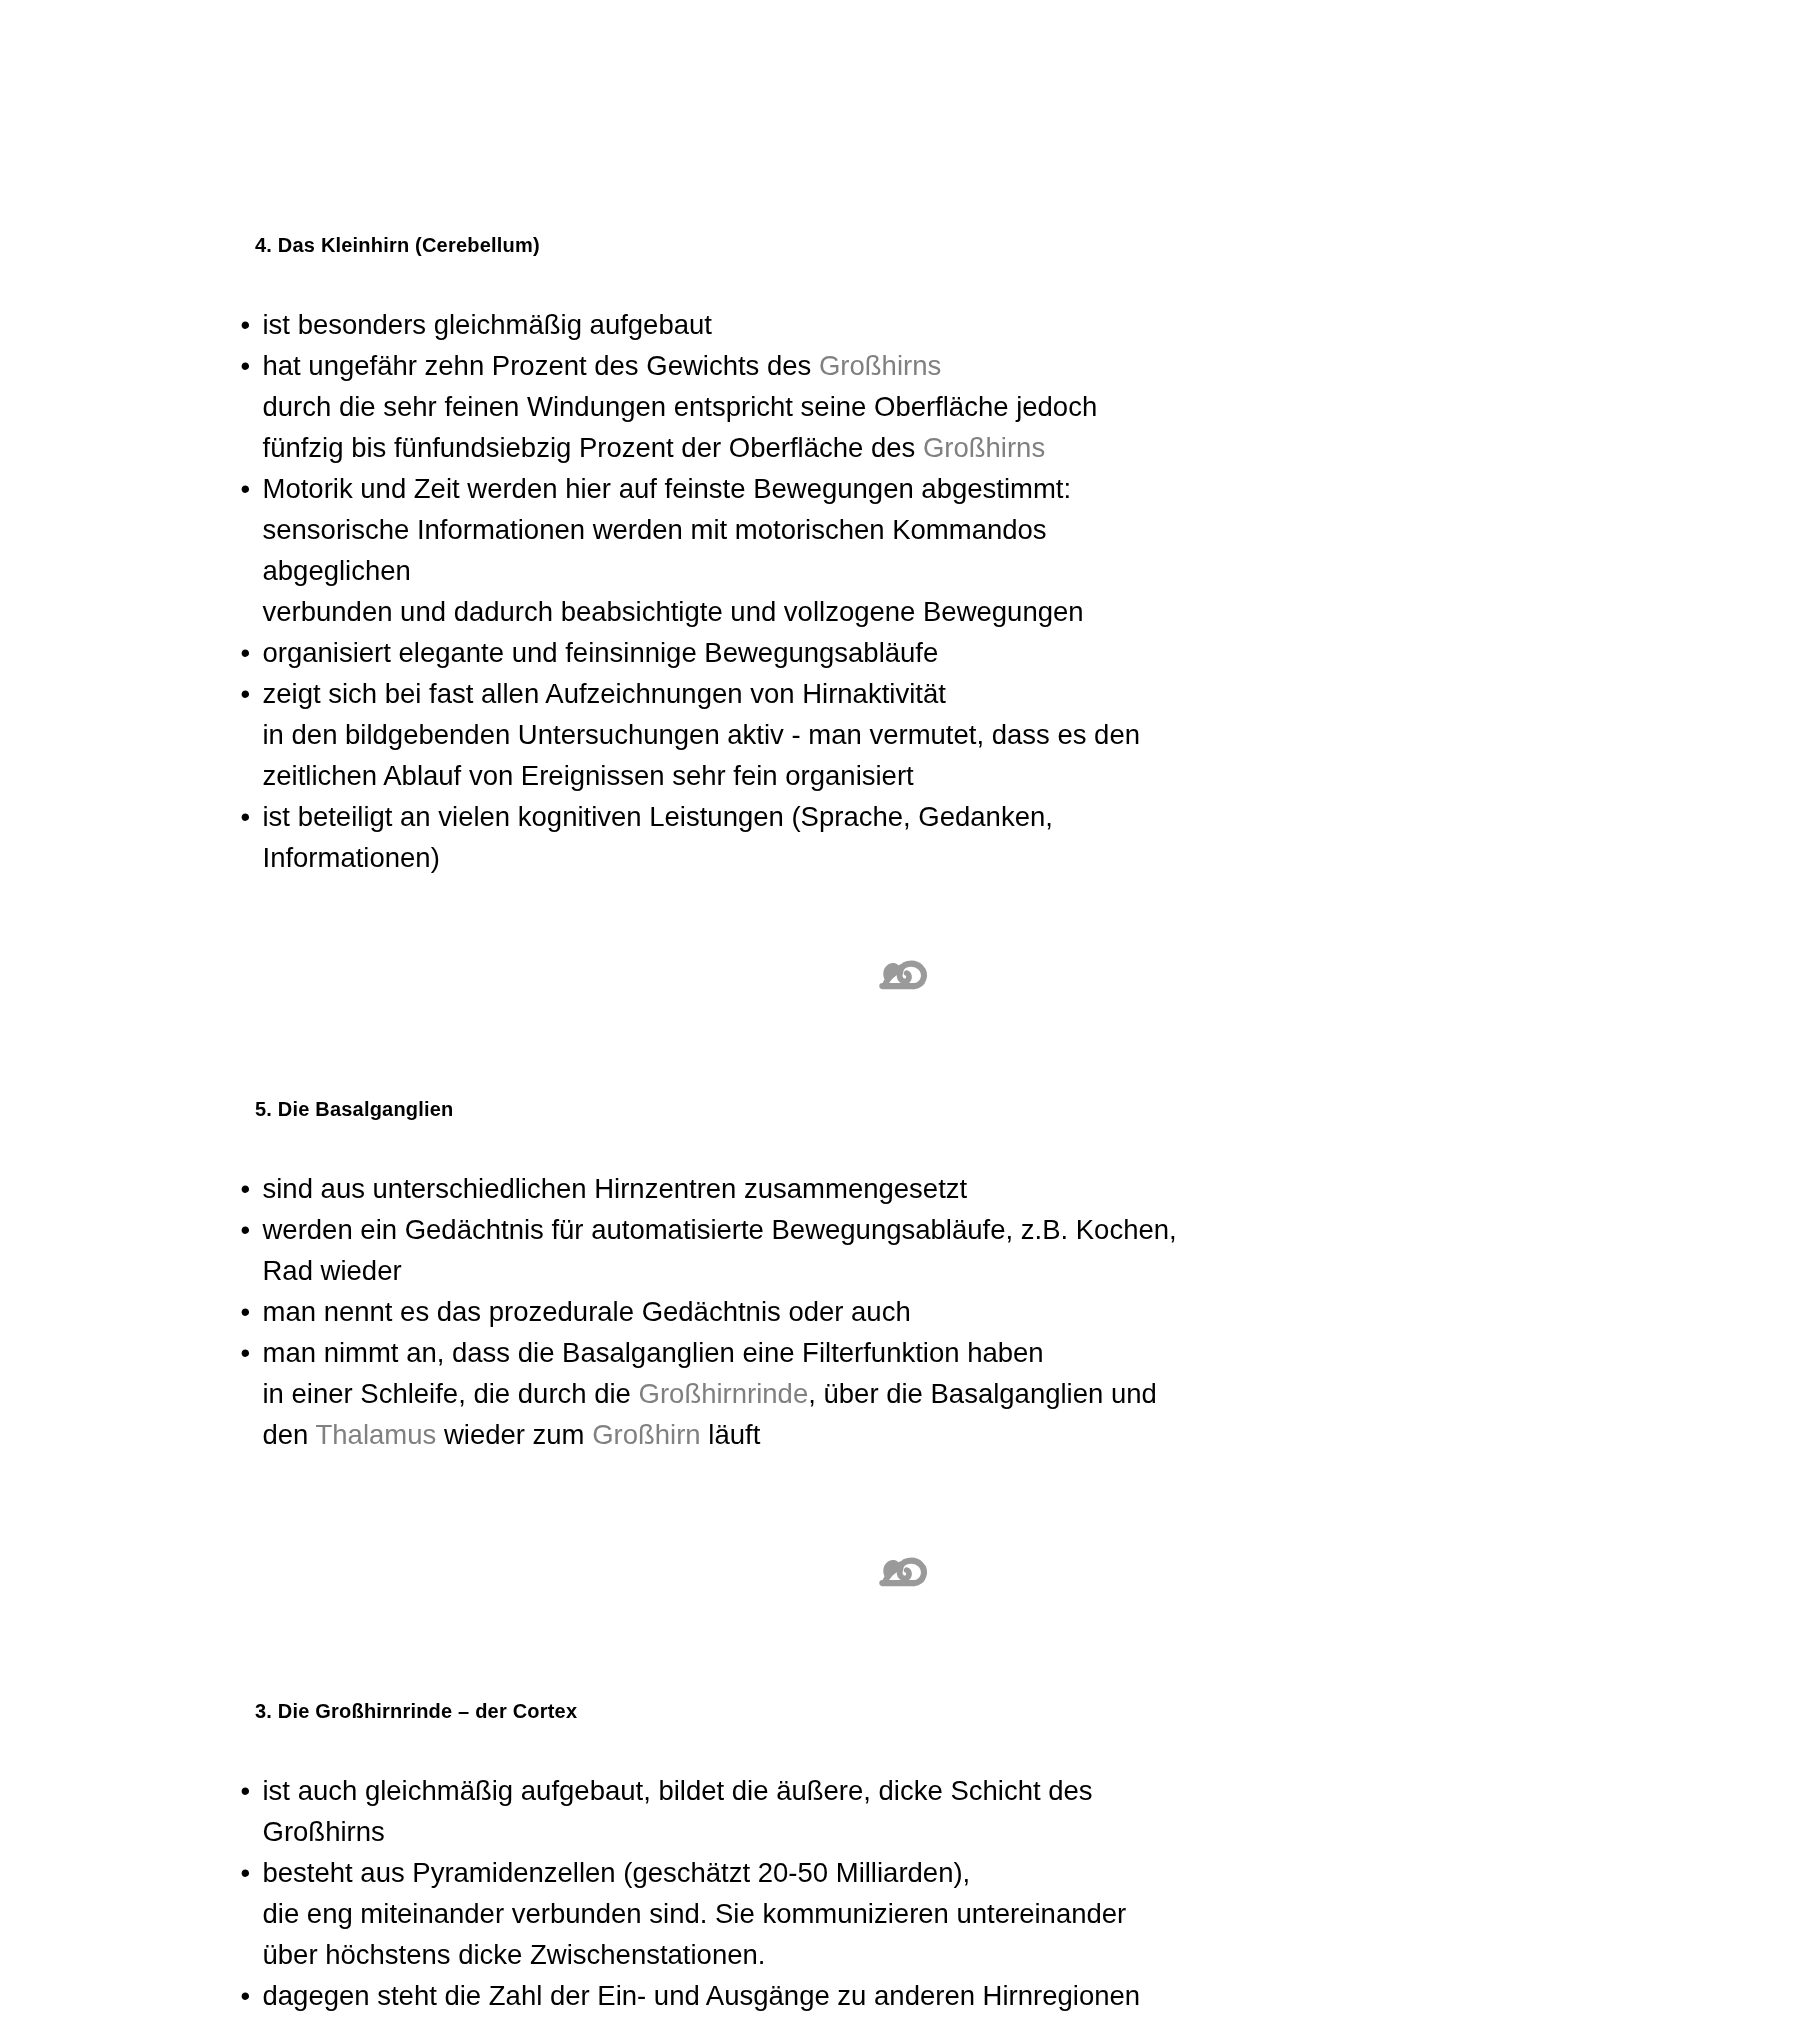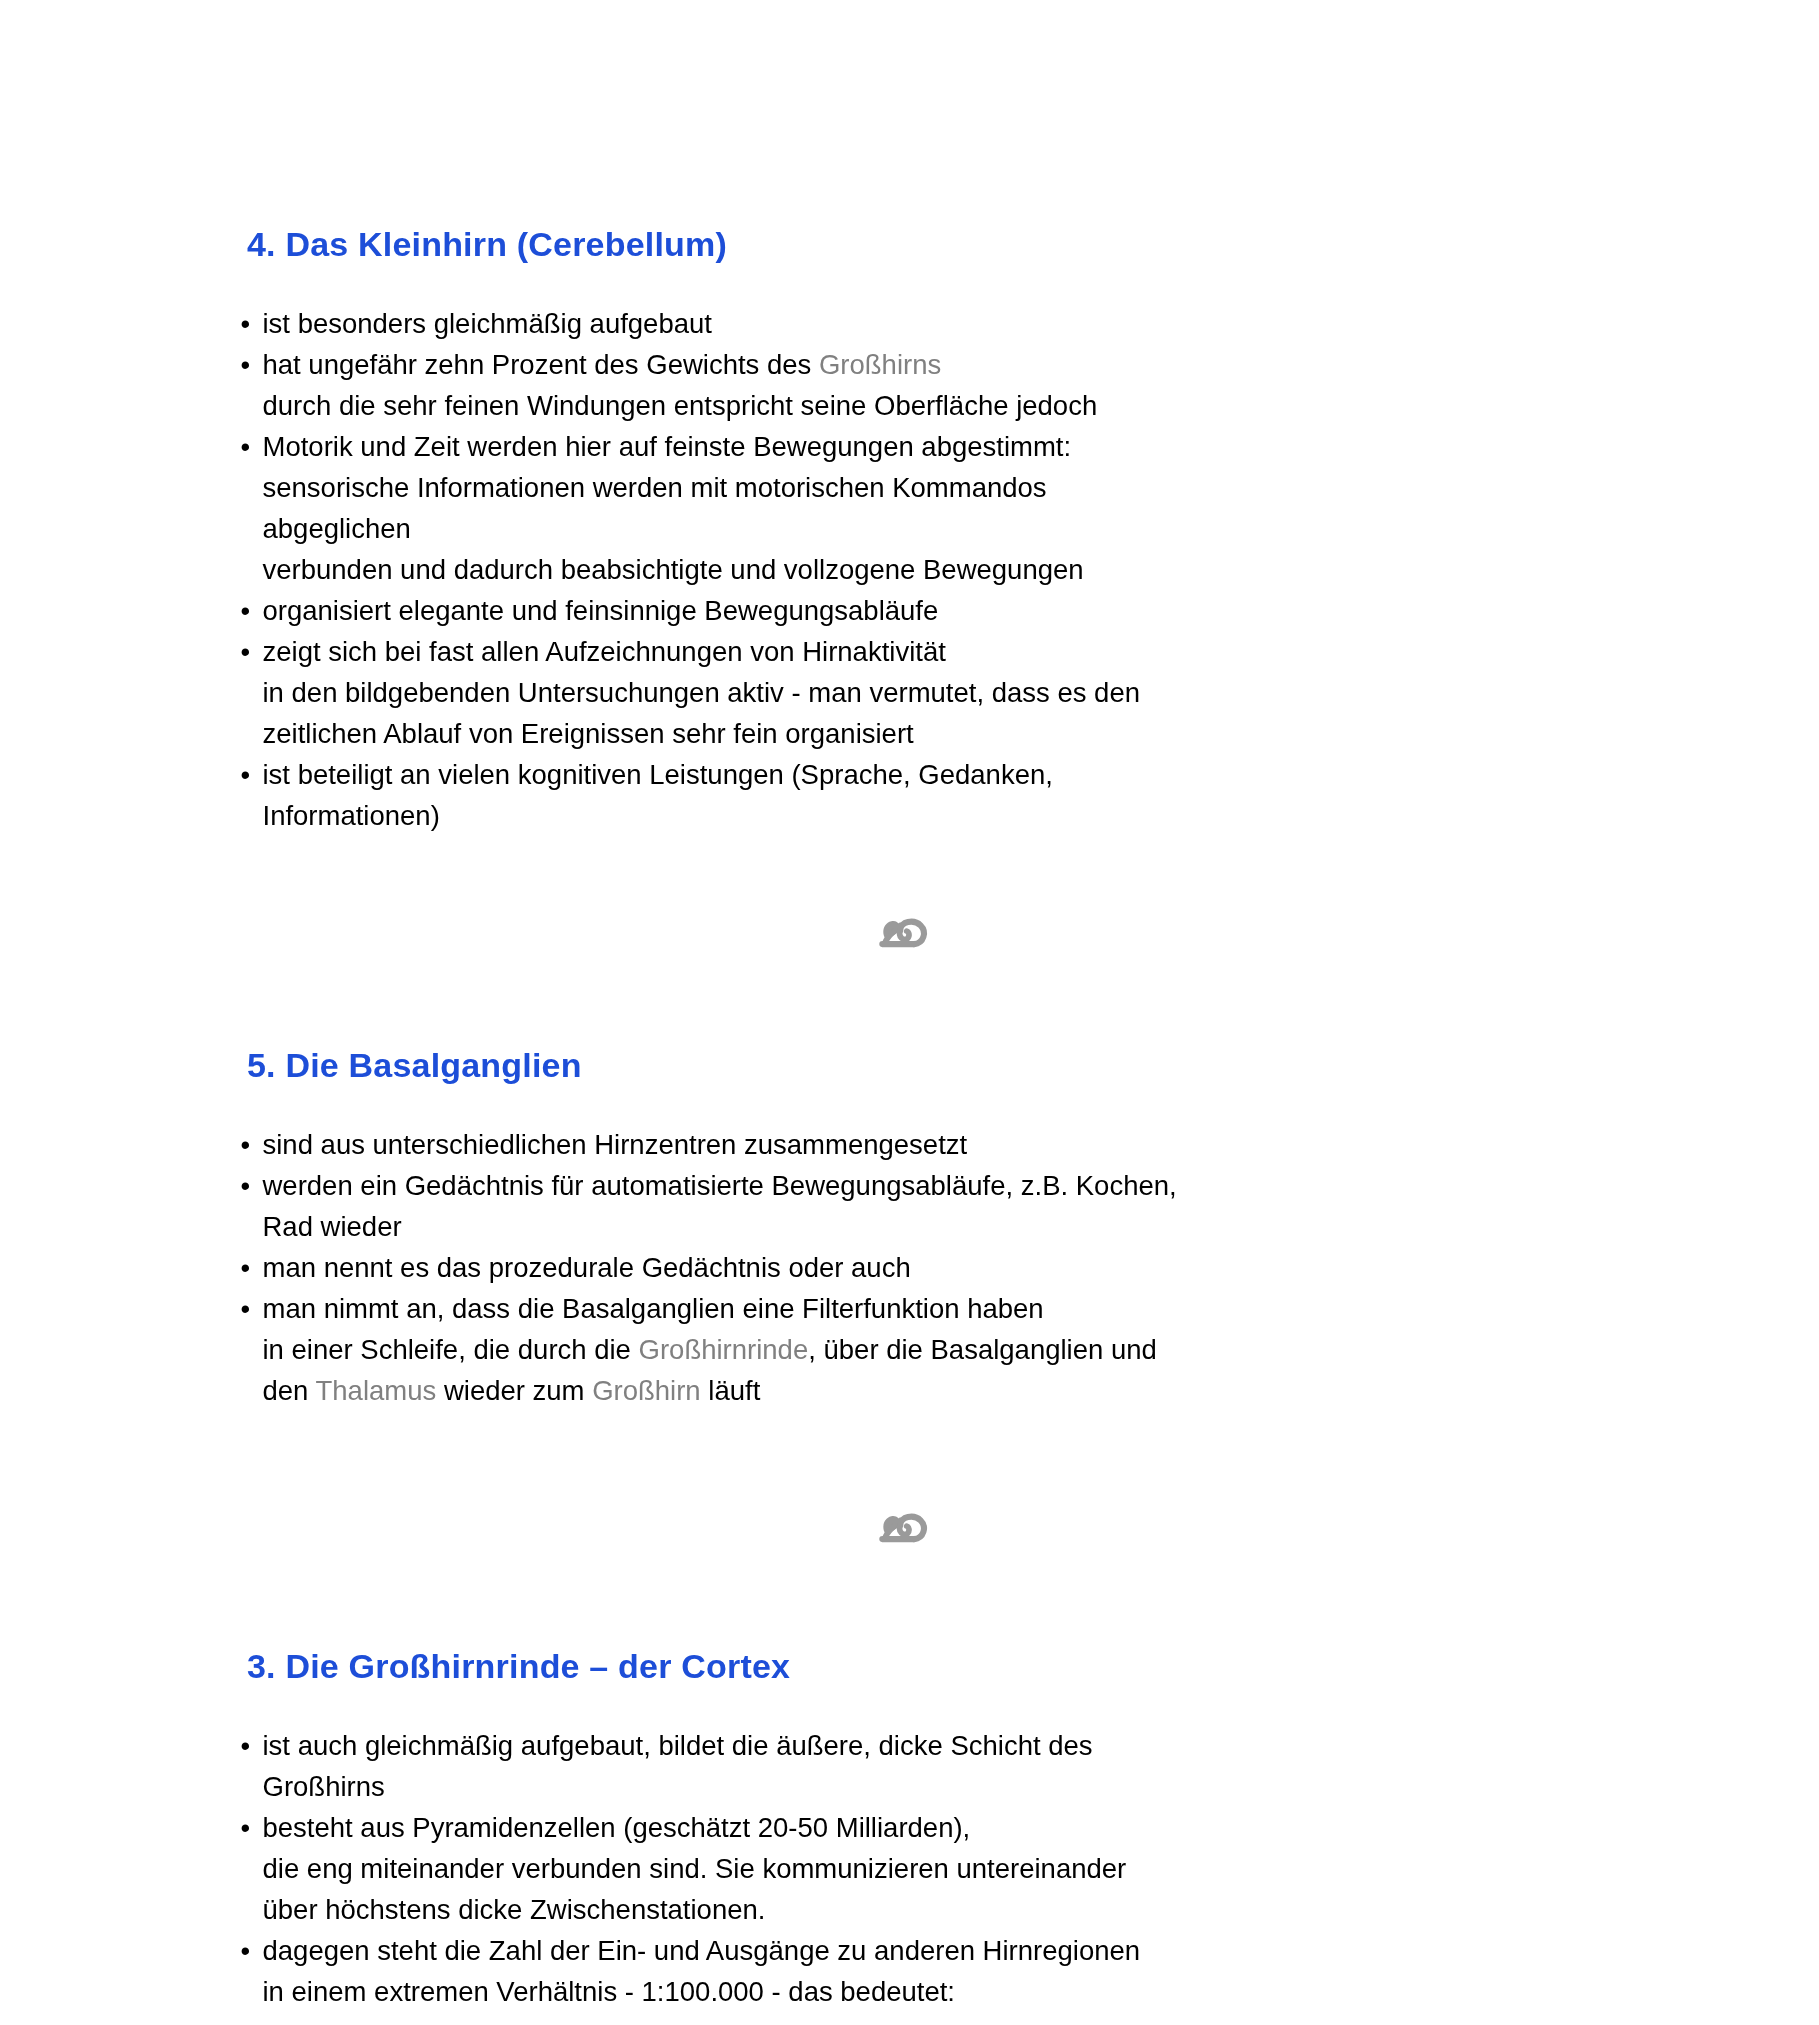--- a/index.html
+++ b/index.html
@@ -28,26 +28,26 @@
   
   .content {
     position: absolute;
     left: 239px;
     top: 219px;
     width: 1333px;
   }
 
   
   .section-heading {
-    font-size: 34px;
+    font-size: 20px;
     font-weight: bold;
-    color: #1d4ed8;
+    color: #000000;
     line-height: 1.05;
     letter-spacing: 0.2px;
-    margin: 8px;
+    margin: 16px;
     padding: 0;
     white-space: pre;
   }
 
   
   .bullet-list {
     list-style: none;
     margin: 0;
     padding: 0;
   }
@@ -100,20 +100,21 @@
     <div style="height:32px"></div>
     <ul class="bullet-list">
         <li class="bullet-item">
           <span class="bullet-marker">•</span>
           <span class="bullet-line"><span>ist besonders gleichmäßig aufgebaut</span></span>
         </li>
         <li class="bullet-item">
           <span class="bullet-marker">•</span>
           <span class="bullet-line"><span>hat ungefähr zehn Prozent des Gewichts des </span><span class="term">Großhirns</span></span>
           <span class="bullet-line"><span>durch die sehr feinen Windungen entspricht seine Oberfläche jedoch</span></span>
+          <span class="bullet-line"><span>fünfzig bis fünfundsiebzig Prozent der Oberfläche des </span><span class="term">Großhirns</span></span>
         </li>
         <li class="bullet-item">
           <span class="bullet-marker">•</span>
           <span class="bullet-line"><span>Motorik und Zeit werden hier auf feinste Bewegungen abgestimmt:</span></span>
           <span class="bullet-line"><span>sensorische Informationen werden mit motorischen Kommandos</span></span>
           <span class="bullet-line"><span>abgeglichen</span></span>
           <span class="bullet-line"><span>verbunden und dadurch beabsichtigte und vollzogene Bewegungen</span></span>
         </li>
         <li class="bullet-item">
           <span class="bullet-marker">•</span>

